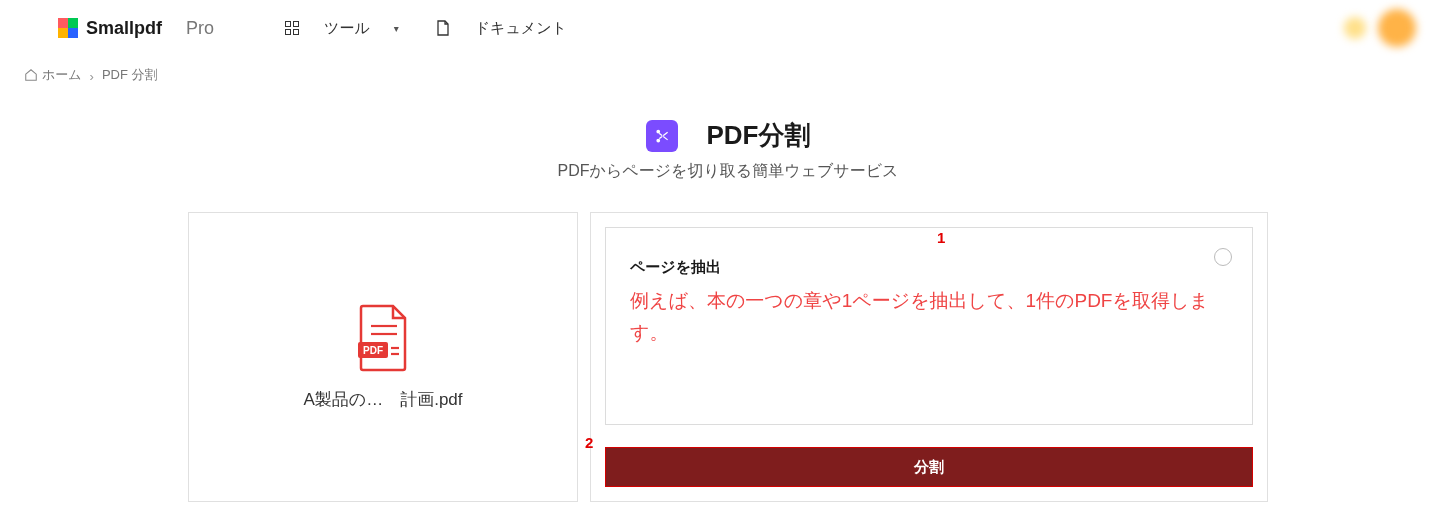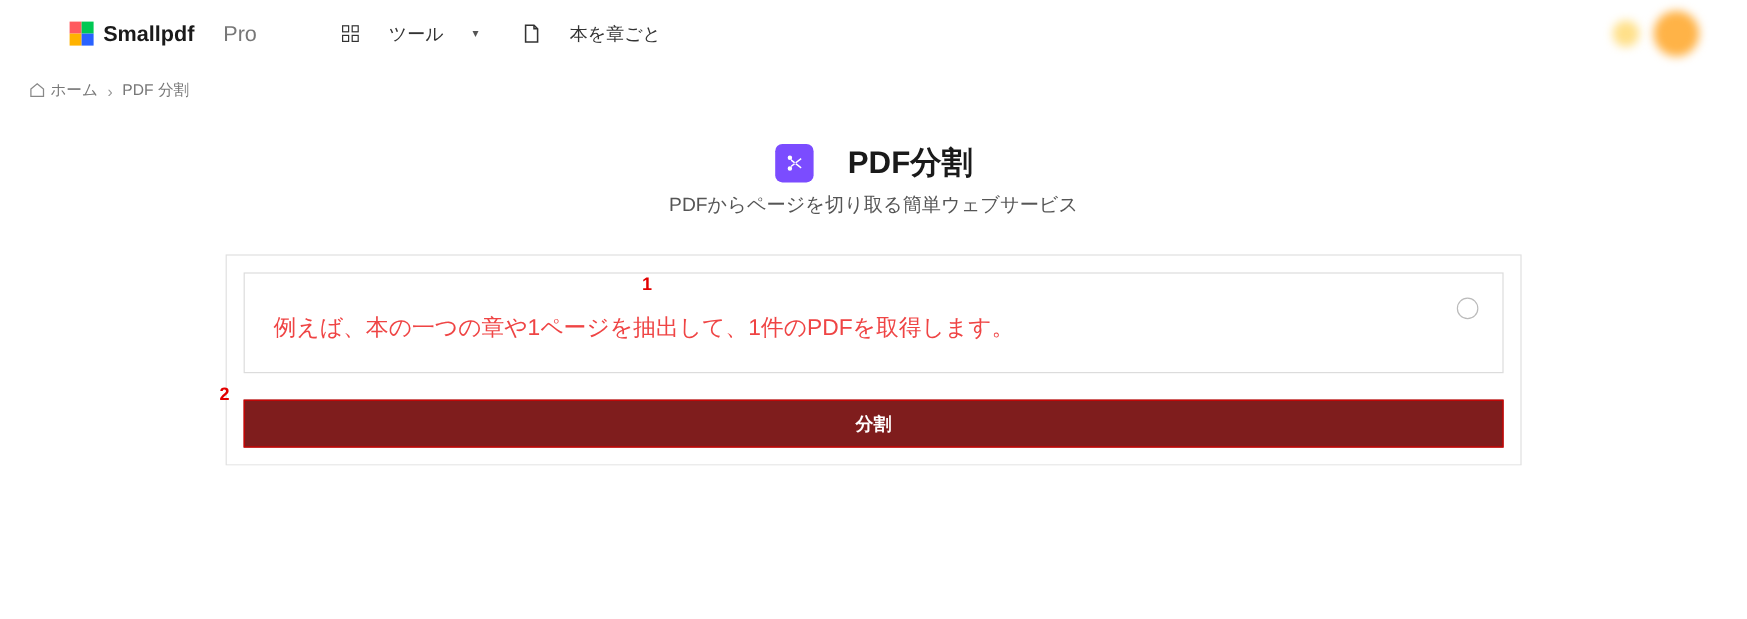--- a/index.html
+++ b/index.html
@@ -304,21 +304,21 @@
       <span>ツール</span>
       <span class="chevron-down">▾</span>
     </div>
     <div class="nav-item">
       <span class="nav-icon">
         <svg class="doc-icon-svg" viewBox="0 0 14 16" fill="none" stroke="#333" stroke-width="1.3">
           <path d="M2 1 h7 l3 3 v11 h-10 z"></path>
           <path d="M9 1 v3 h3"></path>
         </svg>
       </span>
-      <span>本を章ごと</span>
+      <span>ドキュメント</span>
     </div>
   </div>
   <div class="header-right">
     <div class="blur-circle small"></div>
     <div class="blur-circle big"></div>
   </div>
 </div>
 
 <div class="breadcrumb">
   <span class="breadcrumb-home">
@@ -338,27 +338,43 @@
         <path d="M9.5 6a2.5 2.5 0 1 1-5 0 2.5 2.5 0 0 1 5 0zm0 12a2.5 2.5 0 1 1-5 0 2.5 2.5 0 0 1 5 0zM8.7 7.7 20 16.5l-1 1.3L8 9.2zM8.7 16.3 20 7.5l-1-1.3L8 14.8z"></path>
       </svg>
     </div>
     <span class="hero-title">PDF分割</span>
   </div>
   <div class="hero-subtitle">PDFからページを切り取る簡単ウェブサービス</div>
 </div>
 
 <div class="main-container">
 
+  <div class="left-panel">
+    <div class="pdf-doc-icon">
+      <svg viewBox="0 0 56 68" width="56" height="68">
+        <path d="M8 2 h30 l12 12 v50 a2 2 0 0 1 -2 2 h-40 a2 2 0 0 1 -2 -2 v-60 a2 2 0 0 1 2 -2 z" fill="#fff" stroke="#e53935" stroke-width="2.5"></path>
+        <path d="M38 2 v12 h12" fill="none" stroke="#e53935" stroke-width="2.5"></path>
+        <line x1="16" y1="22" x2="42" y2="22" stroke="#e53935" stroke-width="2.2"></line>
+        <line x1="16" y1="30" x2="42" y2="30" stroke="#e53935" stroke-width="2.2"></line>
+        <rect x="3" y="38" width="30" height="16" rx="2" fill="#e53935"></rect>
+        <text x="18" y="50" font-size="10" font-weight="700" fill="#fff" text-anchor="middle" font-family="sans-serif">PDF</text>
+        <line x1="36" y1="44" x2="44" y2="44" stroke="#e53935" stroke-width="2.2"></line>
+        <line x1="36" y1="50" x2="44" y2="50" stroke="#e53935" stroke-width="2.2"></line>
+      </svg>
+    </div>
+    <div class="filename">A製品の…　計画.pdf</div>
+  </div>
 
   <div class="right-panel">
     <div class="options-row" style="position:relative;">
       <div class="annotation a1">1</div>
 
       <div class="option-card">
         <div class="radio-indicator"></div>
+        <div class="option-title">ページを抽出</div>
         <div class="option-desc">例えば、本の一つの章や1ページを抽出して、1件のPDFを取得します。</div>
       </div>
 
     </div>
 
     <div class="annotation a2">2</div>
     <button class="split-button">分割</button>
   </div>
 </div>
 

